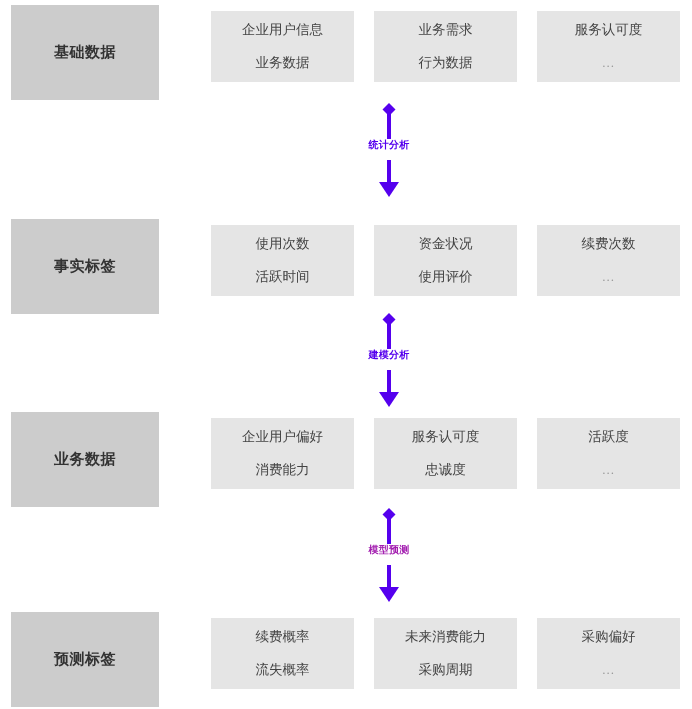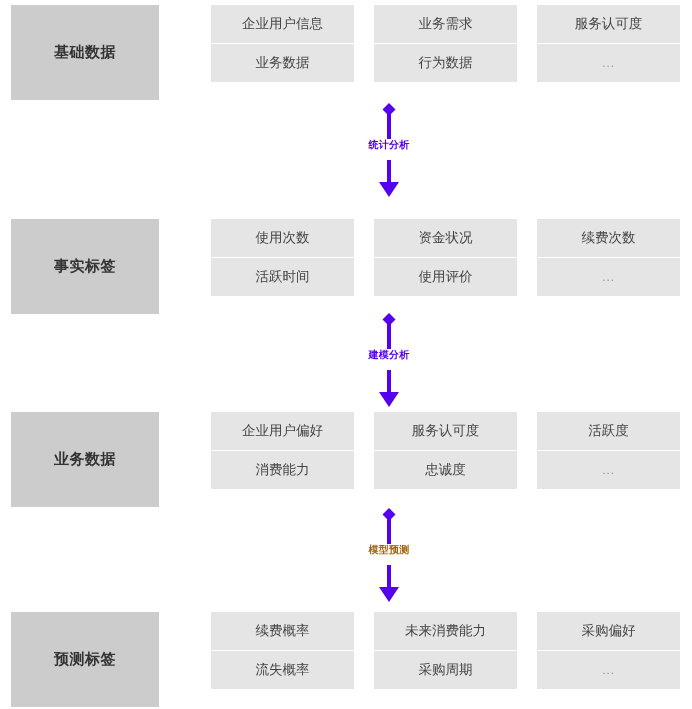--- a/index.html
+++ b/index.html
@@ -57,21 +57,21 @@
     display: flex;
     align-items: center;
     justify-content: center;
     color: #444444;
     font-size: 13.5px;
     white-space: nowrap;
   }
   .cell.c0 { left: 0px; }
   .cell.c1 { left: 163px; }
   .cell.c2 { left: 326px; }
-  .cell.r0 { top: 0px; text-align: right; }
+  .cell.r0 { top: 6px; text-align: right; }
   .cell.r1 { top: 39px; font-family: Liberation Serif, serif; }
   .cell.ellipsis {
     color: #9a9a9a;
     font-size: 13px;
     letter-spacing: 1px;
   }
 
   
   .connector {
     position: absolute;
@@ -166,21 +166,21 @@
     <svg width="46" height="96" viewBox="0 0 46 96">
       <g>
         <rect x="21" y="8" width="4" height="29" fill="#5500ee"></rect>
         <polygon points="23,1 29.5,7.5 23,14 16.5,7.5" fill="#5500ee"></polygon>
       </g>
       <g>
         <rect x="21" y="58" width="4" height="26" fill="#5500ee"></rect>
         <polygon points="13,80 33,80 23,95" fill="#5500ee"></polygon>
       </g>
     </svg>
-    <div class="connector-label" style="color:#a16207;">模型预测</div>
+    <div class="connector-label" style="color:#a21caf;">模型预测</div>
   </div>
 
   <div class="section" style="top:612px;">
     <div class="section-label">预测标签</div>
     <div class="cells">
       <div class="cell c0 r0">续费概率</div>
       <div class="cell c1 r0">未来消费能力</div>
       <div class="cell c2 r0">采购偏好</div>
       <div class="cell c0 r1">流失概率</div>
       <div class="cell c1 r1">采购周期</div>

